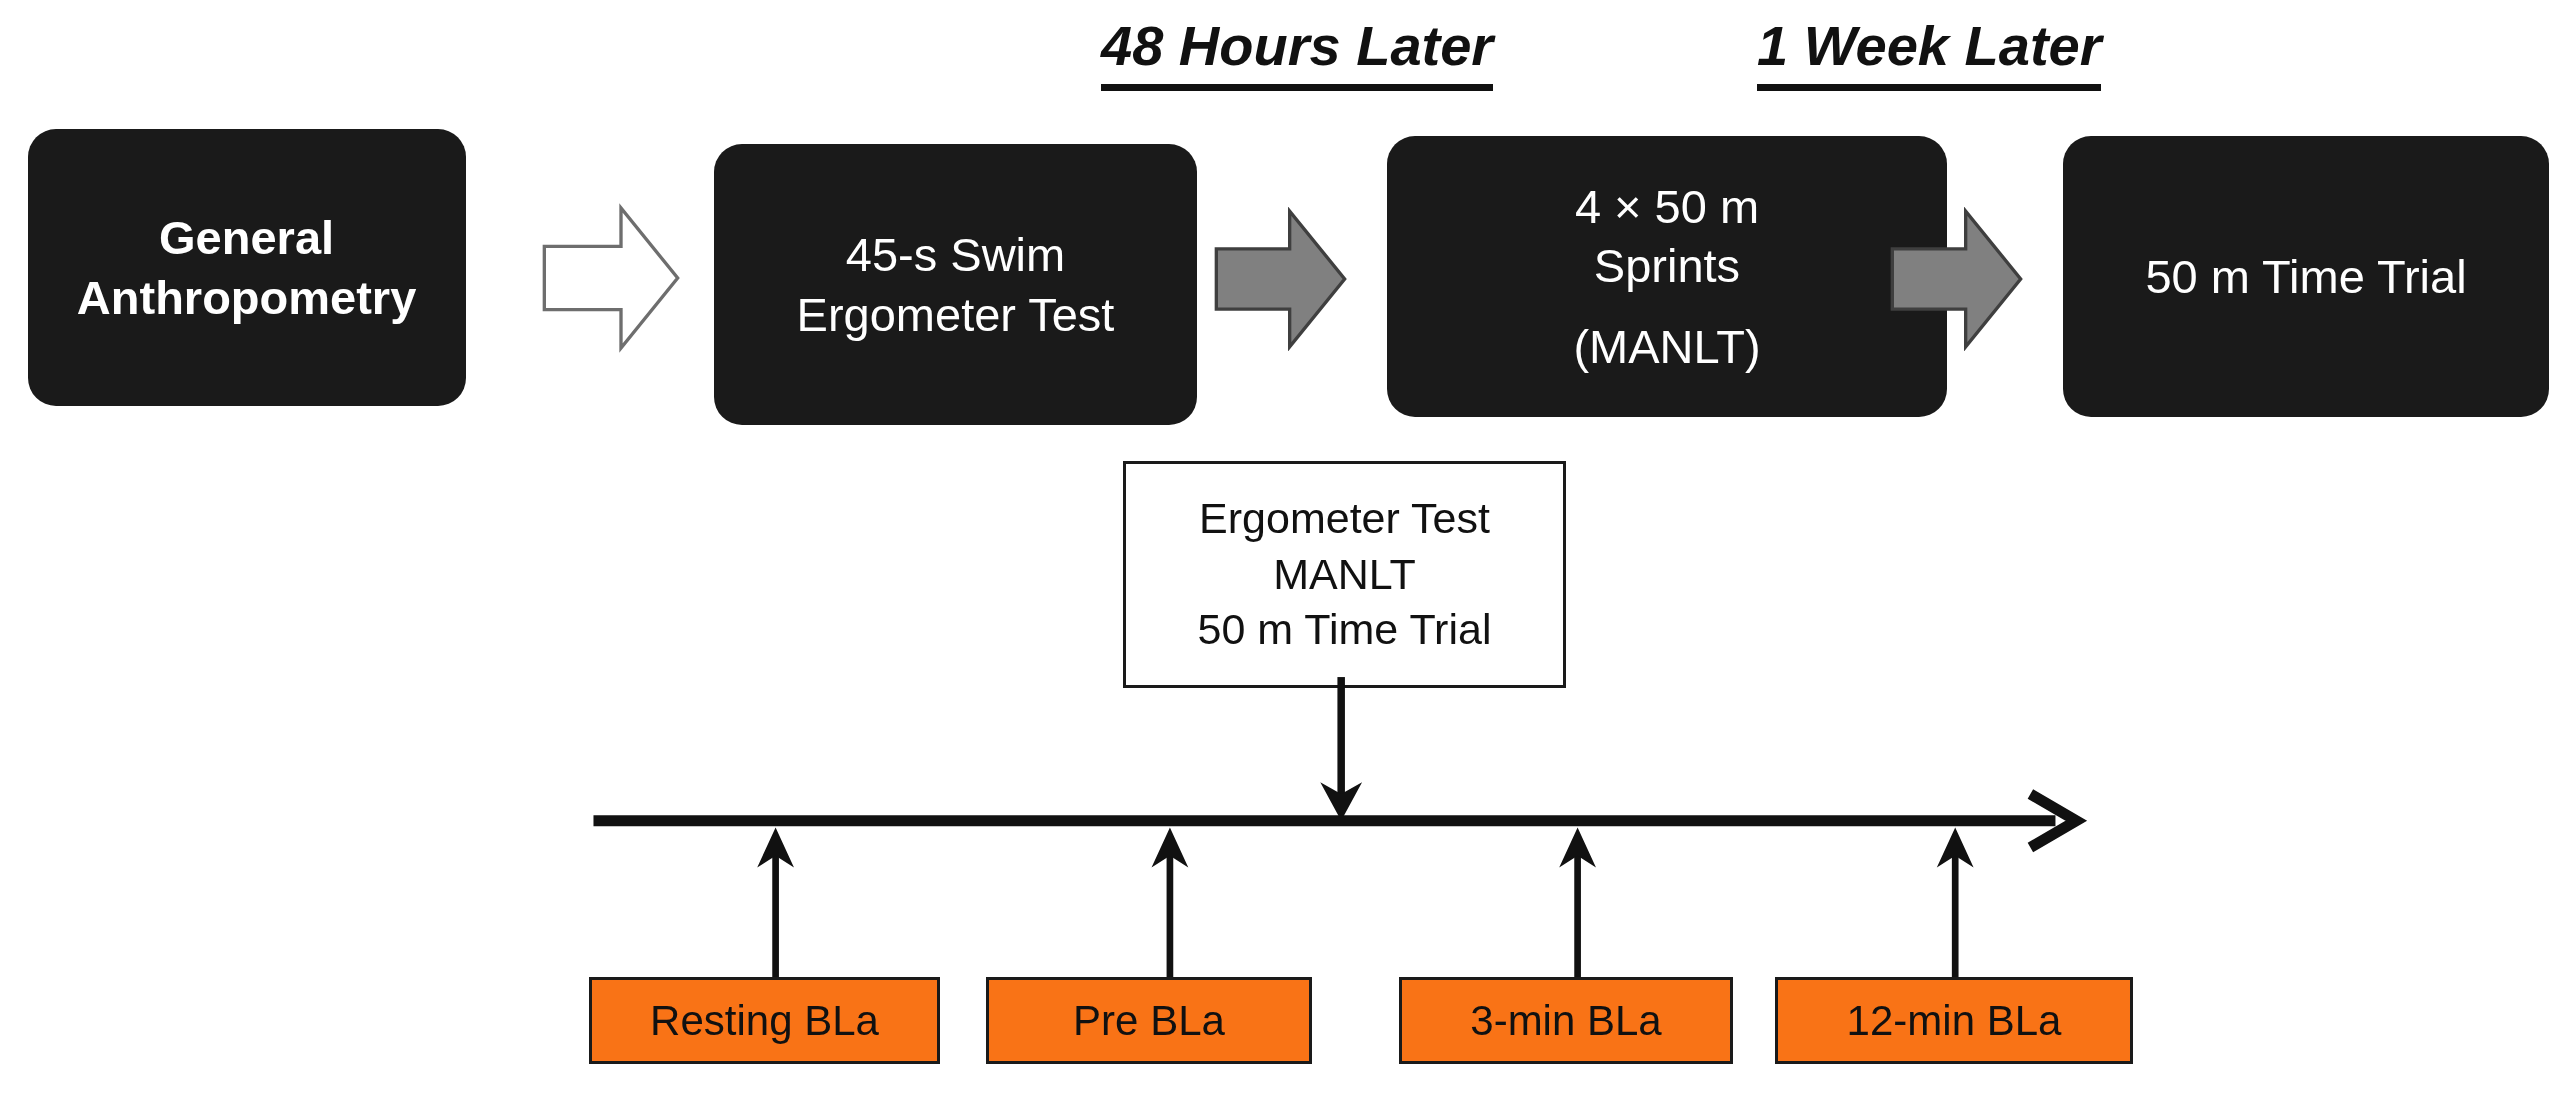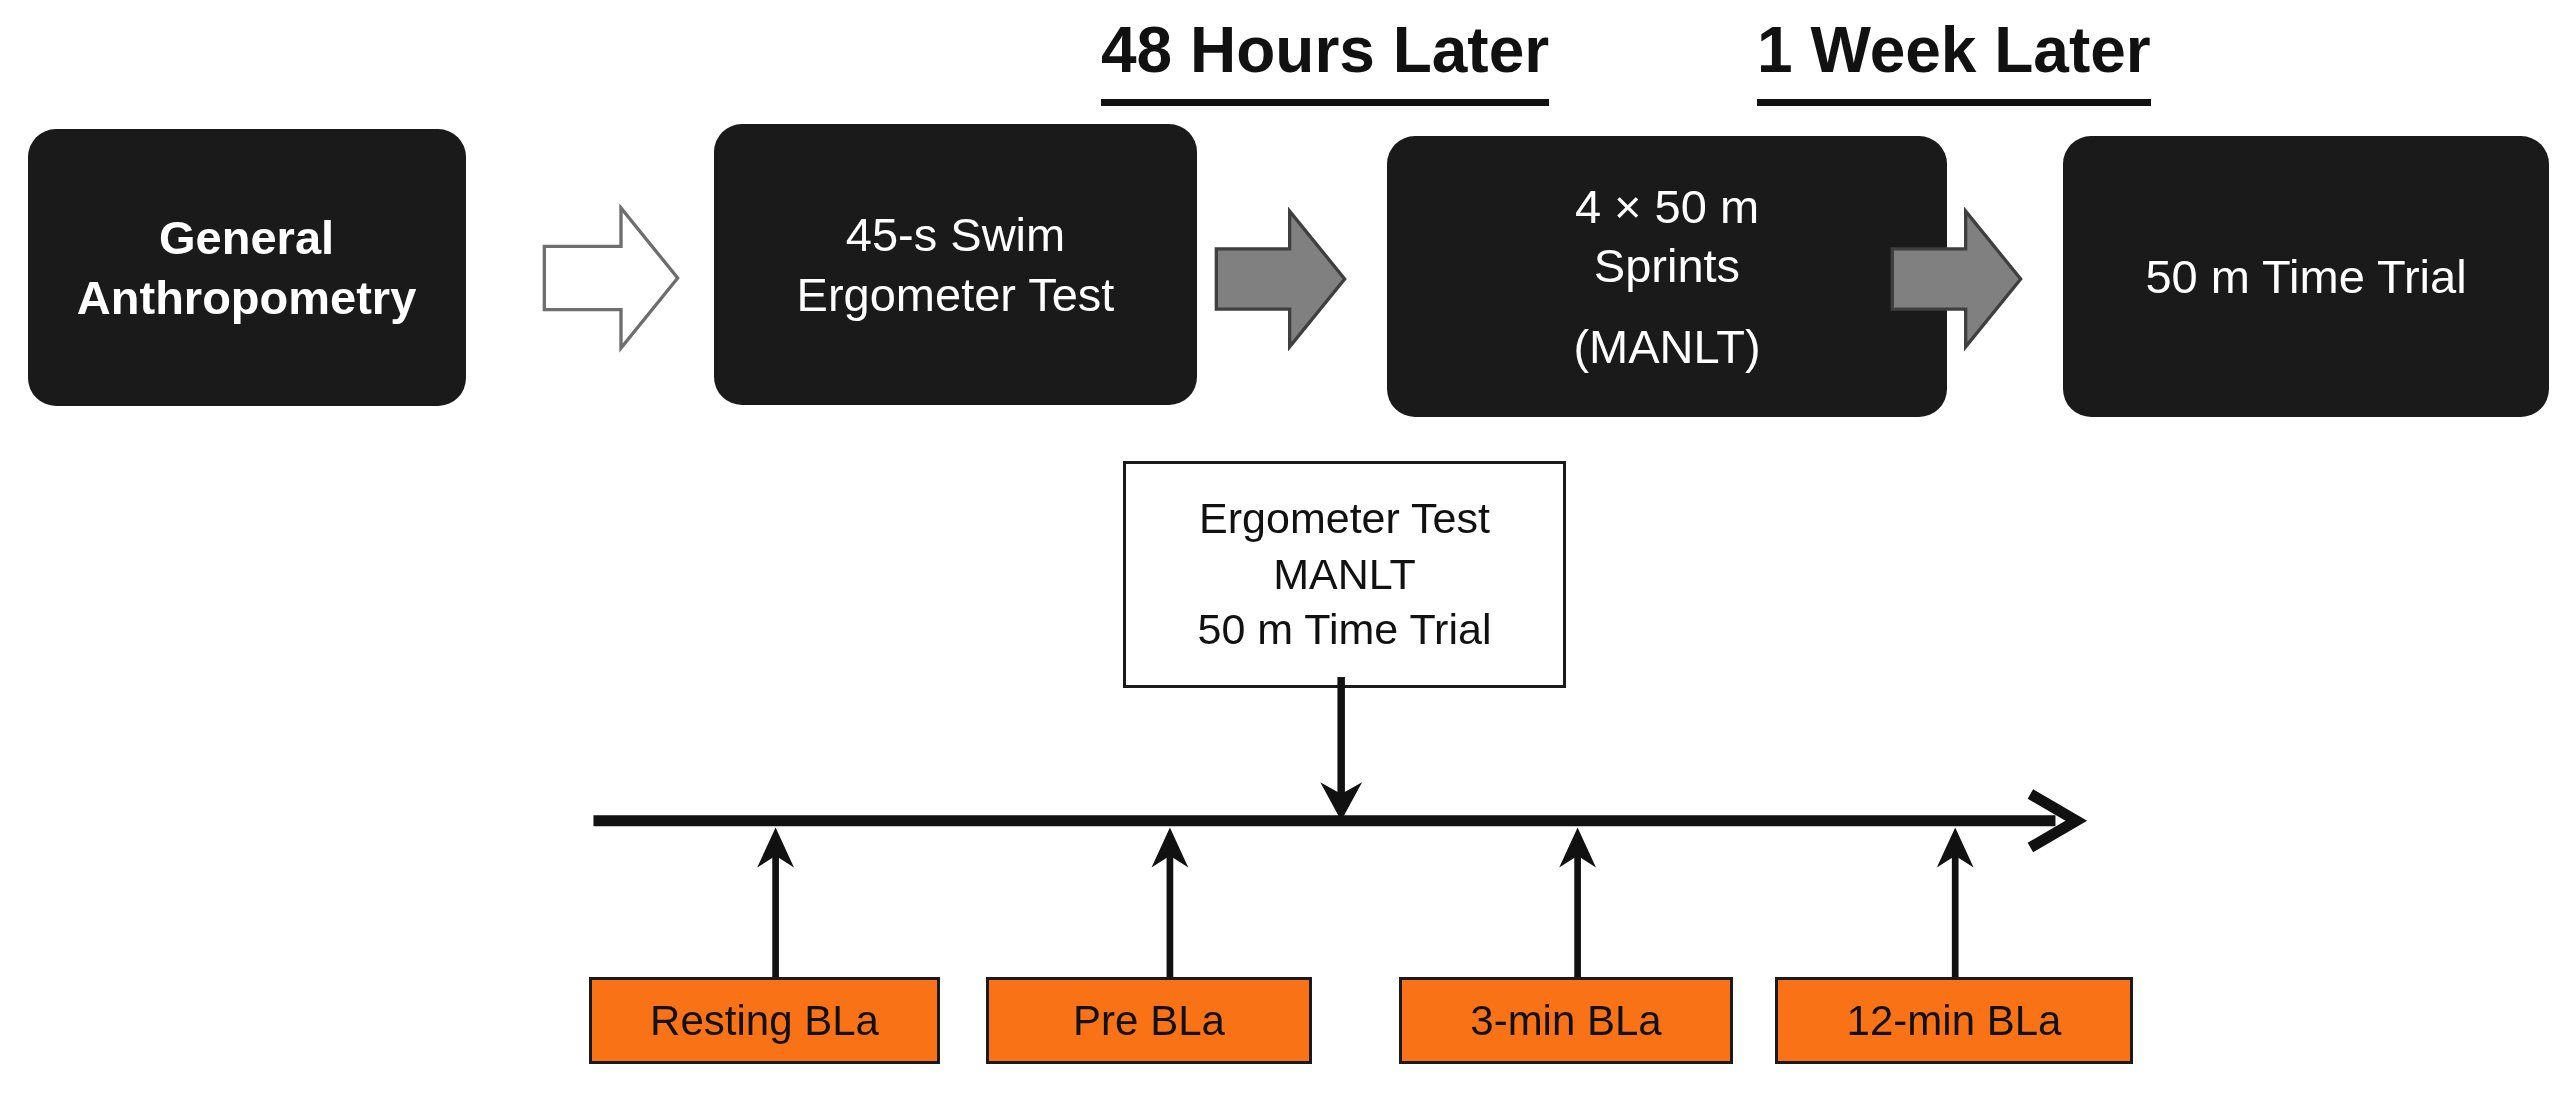--- a/index.html
+++ b/index.html
@@ -20,26 +20,27 @@
     position: absolute;
     left: 0; top: 0;
     width: 2576px;
     height: 1096px;
   }
 
   
   .phase-label {
     position: absolute;
     font-weight: bold;
-    font-size: 64px;
+    font-size: 56px;
     line-height: 1;
     color: #111111;
     white-space: nowrap;
     border-bottom: 7.5px solid #111111;
-    padding-bottom: 17px;
+    padding-bottom: 10px;
+    font-style: italic;
   }
   #phase-48h { left: 1101px; top: 18.4px; }
   #phase-1wk { left: 1757px; top: 18.4px; }
 
   
   .stage-box {
     position: absolute;
     background: #1a1a1a;
     border-radius: 28px;
     color: #ffffff;
@@ -50,21 +51,21 @@
     font-size: 47px;
     line-height: 1.26;
     box-sizing: border-box;
     padding: 6.7px 13.4px;
   }
   .stage-box.bold { font-weight: bold; }
   .stage-box .line { display: block; }
   .stage-box .gap-above { margin-top: 22px; }
 
   #box-anthropometry { left: 27.6px;   top: 129px; width: 438px;  height: 277px; }
-  #box-ergometer     { left: 714px;  top: 124px; width: 483px;  height: 281px; }
+  #box-ergometer     { left: 714px;  top: 144px; width: 483px;  height: 281px; }
   #box-sprints       { left: 1387px; top: 136px; width: 560px;  height: 281px; }
   #box-timetrial     { left: 2063px; top: 136px; width: 486px;  height: 281px; }
 
   
   .block-arrow {
     position: absolute;
   }
   #arrow-1 { left: 541px;  top: 203px; width: 140px; height: 150px; }
   #arrow-2 { left: 1213px; top: 207px; width: 135px; height: 144px; }
   #arrow-3 { left: 1889px; top: 207px; width: 135px; height: 144px; }

